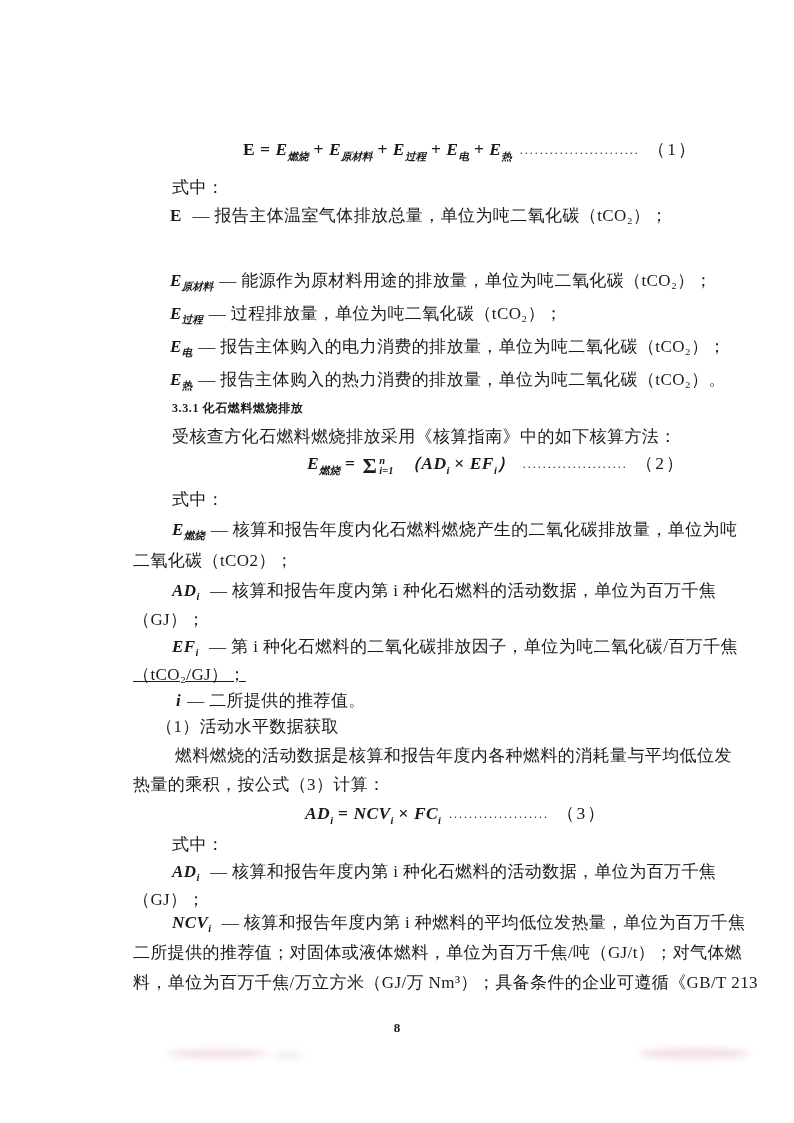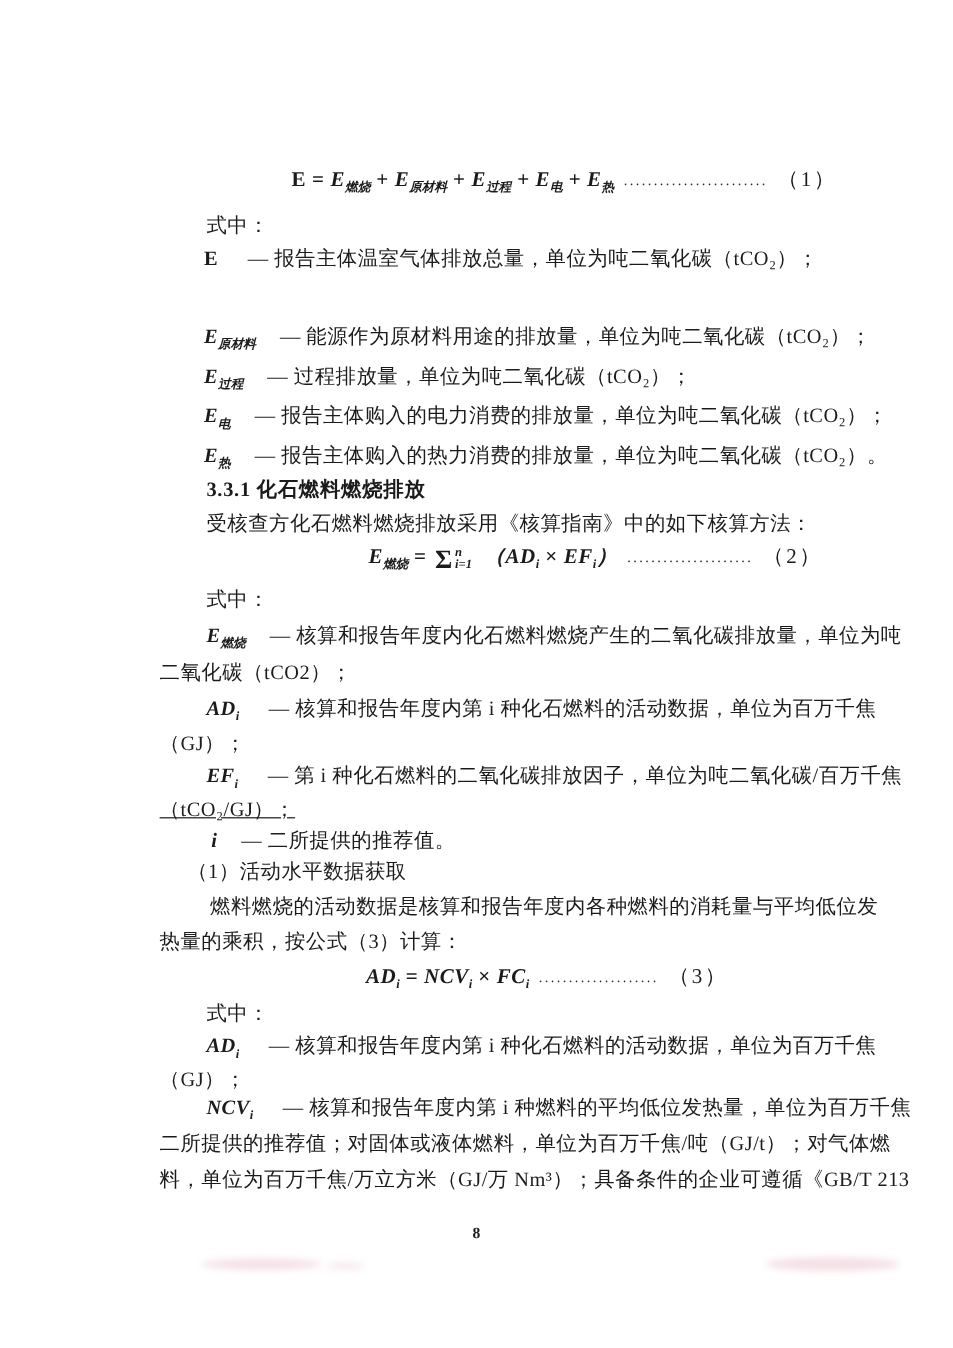--- a/index.html
+++ b/index.html
@@ -7,26 +7,26 @@
     width:794px;height:1123px;background:#ffffff;
     font-family:"Liberation Serif","DejaVu Serif",serif;
     color:#1b1b1b;position:relative;overflow:hidden;
   }
   .page{position:absolute;inset:0;}
   .line{
     position:absolute;white-space:nowrap;
     font-size:17px;line-height:22px;color:#1b1b1b;
     letter-spacing:0.4px;
   }
-  .heading{font-weight:700;font-size:17px;letter-spacing:0.6px;}
+  .heading{font-weight:700;font-size:12px;letter-spacing:0.6px;}
   .formula{font-size:17.5px;}
   .vb{font-style:italic;font-weight:600;}
   .var.up .vb{font-style:normal;font-weight:600;}
   .vs{font-style:italic;font-weight:600;font-size:10.5px;letter-spacing:0;}
-  .txt{margin-left:20px;}
+  .txt{margin-left:6px;}
   .op{margin:0 5px;font-weight:600;}
   .paren{font-weight:600;font-style:italic;}
   .leader{
     font-size:12px;letter-spacing:2px;margin-left:8px;color:#2a2a2a;
     font-weight:400;vertical-align:1px;
   }
   .fnum{margin-left:8px;font-weight:500;letter-spacing:2px;}
   .sum{display:inline-flex;align-items:center;vertical-align:-4px;margin:0 2px;}
   .sigma{font-size:22px;font-weight:700;line-height:22px;}
   .limits{

